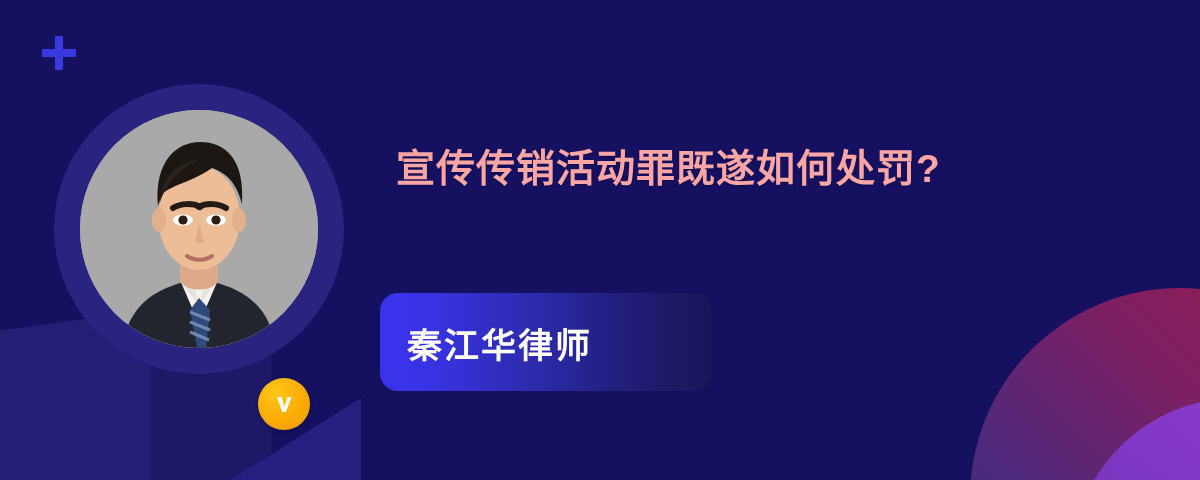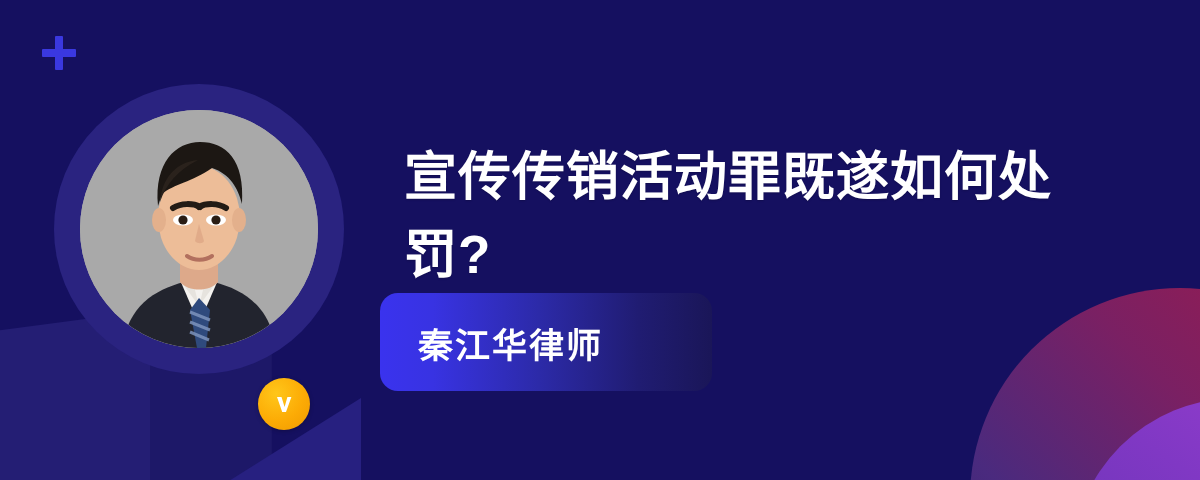--- a/index.html
+++ b/index.html
@@ -143,23 +143,23 @@
   .verified-badge svg { display:block; }
 
   
   .content {
     position: absolute;
     left: 388px;
     top: 122px;
     width: 700px;
   }
   .headline {
-    margin: 16px;
-    color: #ffffff;
-    font-size: 53px;
+    margin: 8px;
+    color: #fca5a5;
+    font-size: 39px;
     font-weight: 700;
     line-height: 78px;
     letter-spacing: 1px;
     white-space: pre-line;
     text-shadow: 0 1px 2px rgba(0,0,0,0.18);
   }
 
   .name-badge {
     position: absolute;
     left: 380px;
@@ -169,21 +169,21 @@
     border-radius: 18px;
     background: linear-gradient(90deg, #3a33ee 0%, #3833e2 16%, #2c2aa8 48%, #201c72 78%, #1a1658 100%);
     display: flex;
     align-items: center;
   }
   .name-badge-label {
     color: #ffffff;
     font-size: 35px;
     font-weight: 700;
     letter-spacing: 2px;
-    padding-left: 38px;
+    padding-left: 27px;
   }
 </style>
 </head>
 <body>
 
 <div class="banner">
 
   <div class="bg-layer">
     <div class="circle-crimson"></div>
     <div class="circle-purple"></div>

